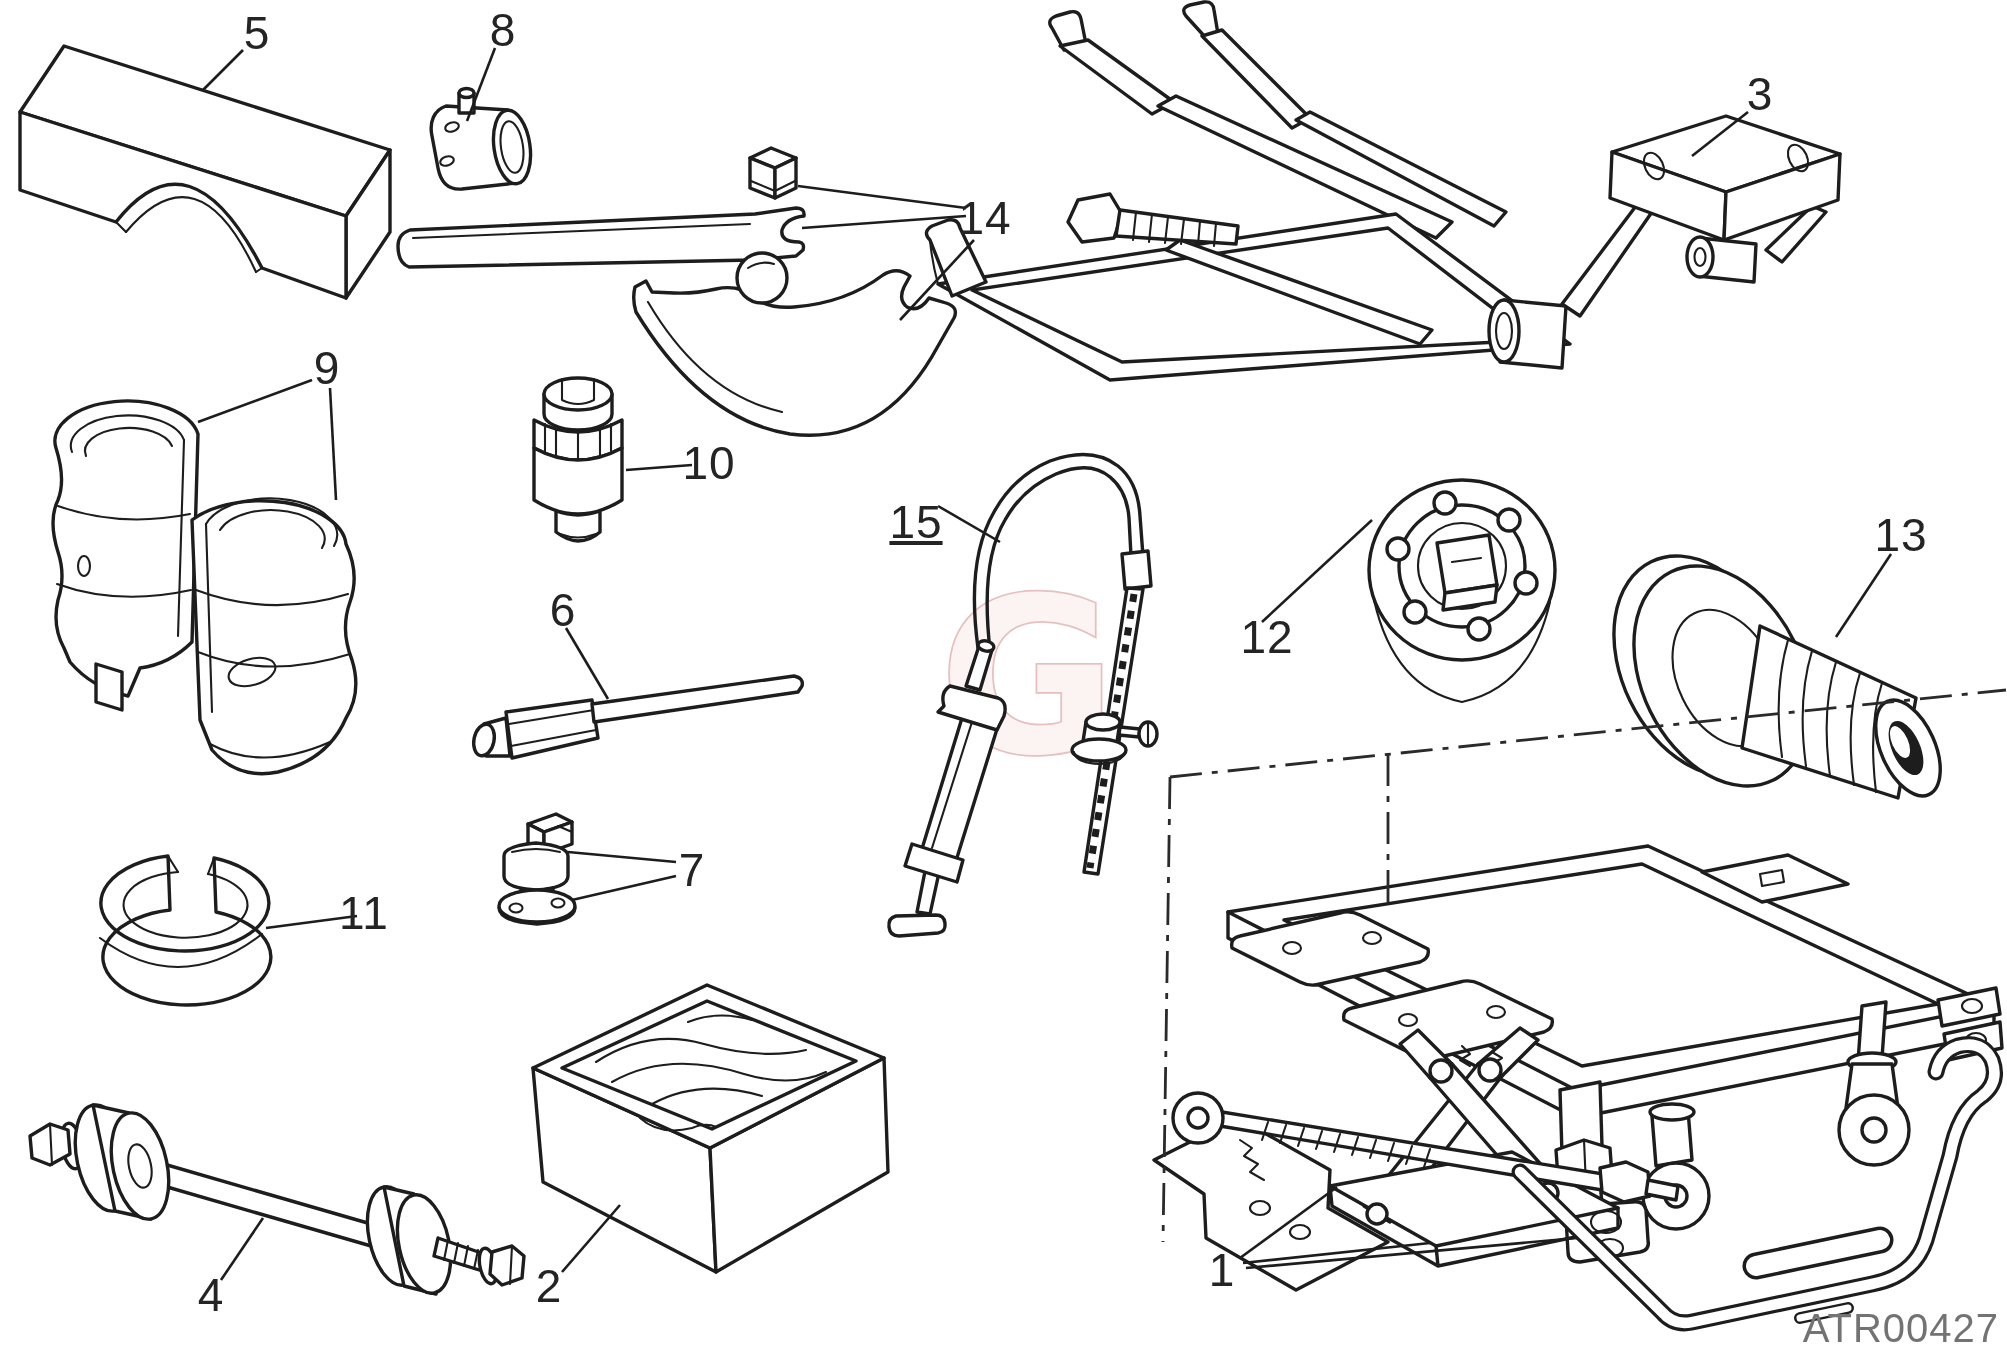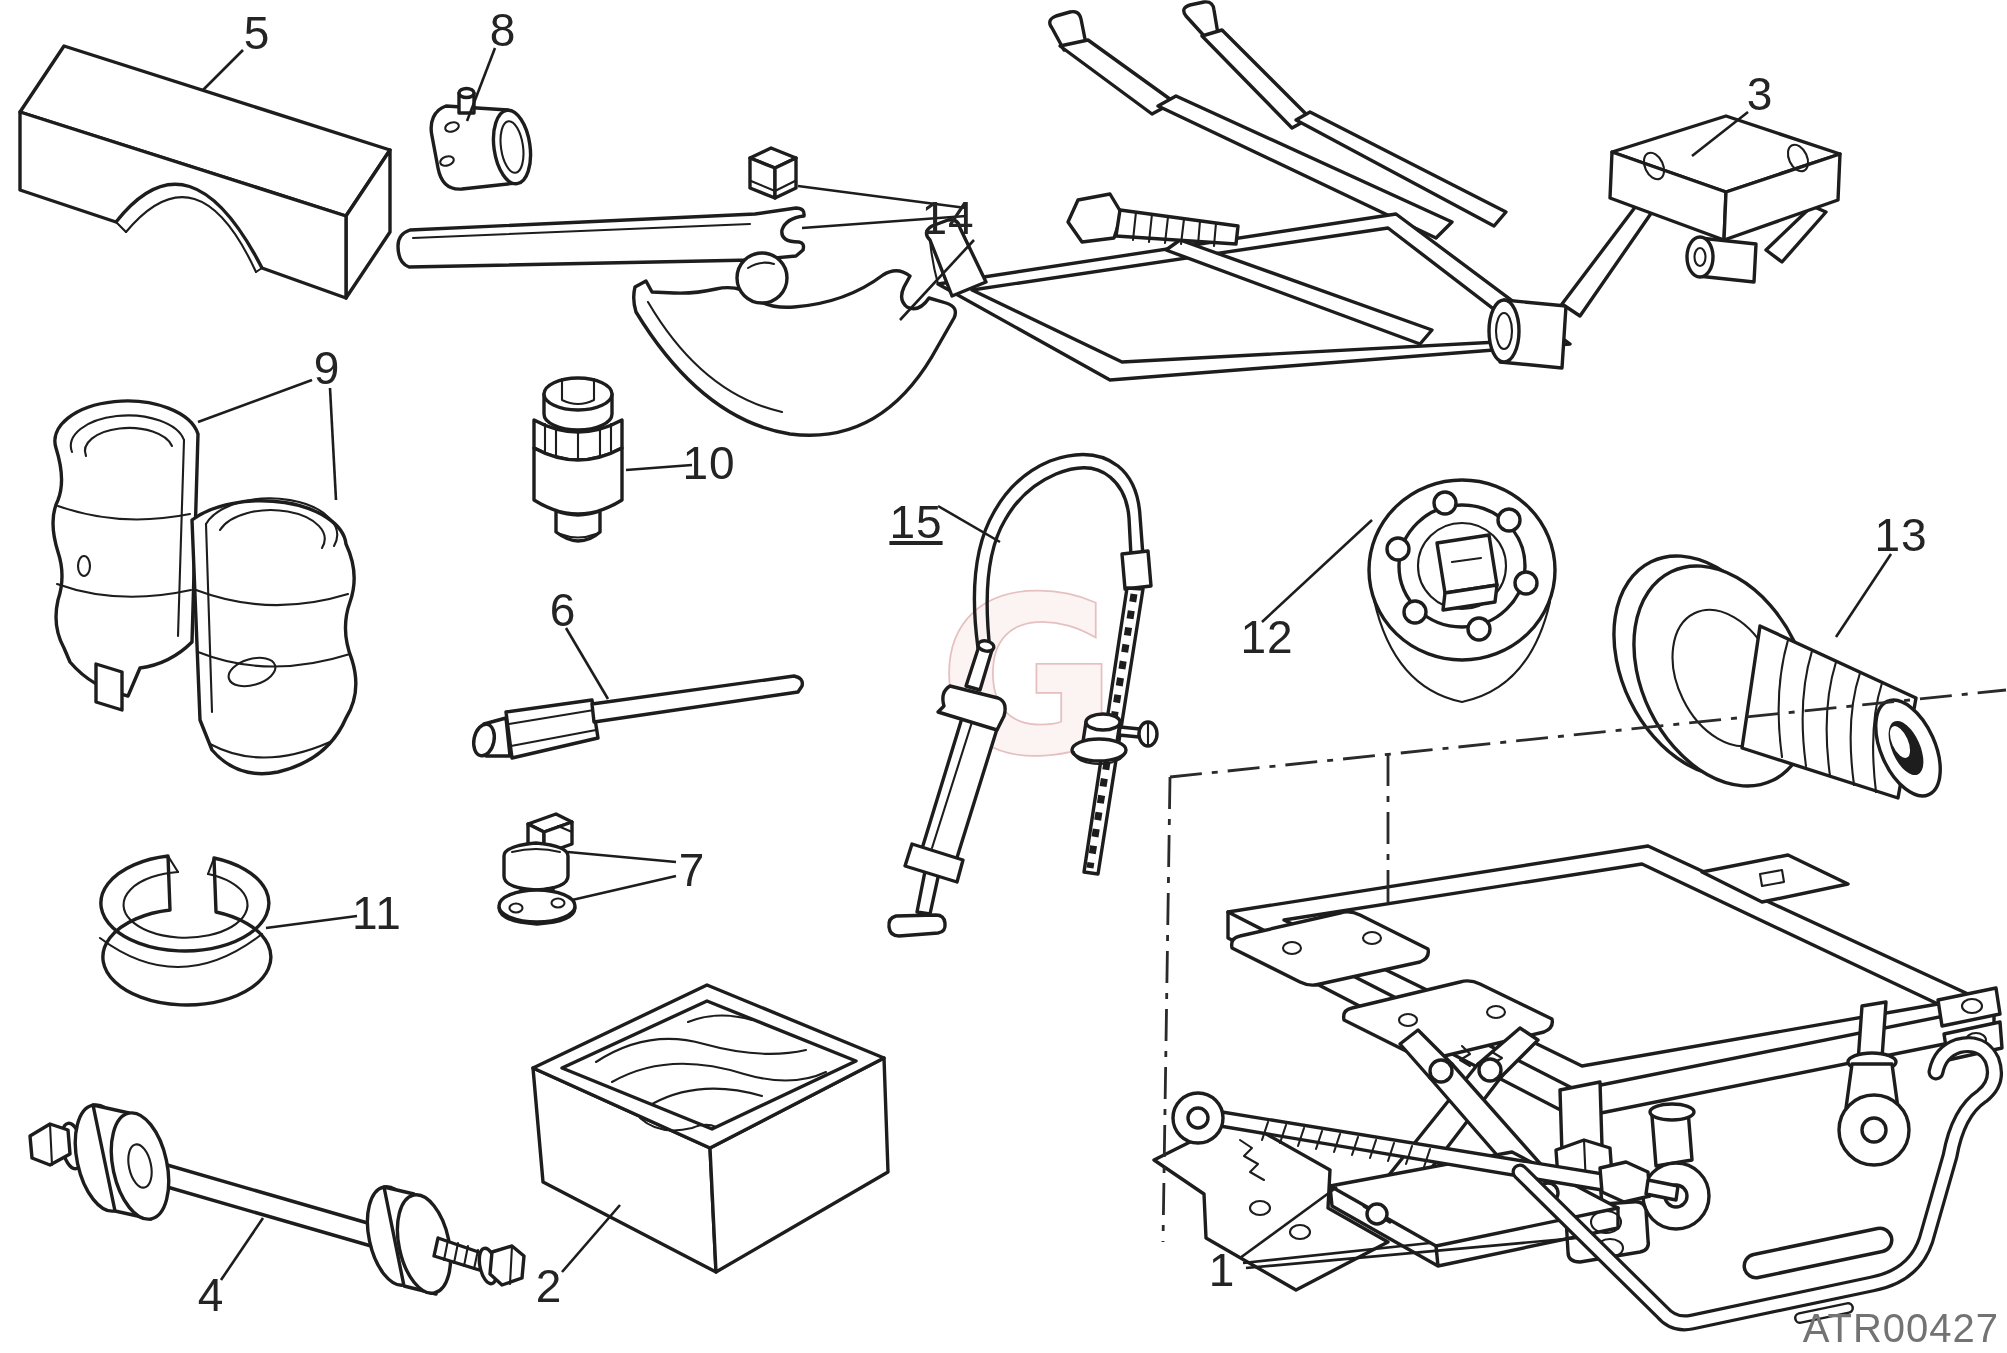--- a/index.html
+++ b/index.html
@@ -322,22 +322,22 @@
       <div class="callout" style="left: 1222px; top: 1270px;">1</div>
       <div class="callout" style="left: 549px; top: 1286px;">2</div>
       <div class="callout" style="left: 1760px; top: 94px;">3</div>
       <div class="callout" style="left: 211px; top: 1295px;">4</div>
       <div class="callout" style="left: 257px; top: 33px;">5</div>
       <div class="callout" style="left: 563px; top: 610px;">6</div>
       <div class="callout" style="left: 692px; top: 870px;">7</div>
       <div class="callout" style="left: 503px; top: 30px;">8</div>
       <div class="callout" style="left: 327px; top: 368px;">9</div>
       <div class="callout" style="left: 709px; top: 463px;">10</div>
-      <div class="callout" style="left: 377px; top: 913px; text-align: right;">11</div>
+      <div class="callout" style="left: 364px; top: 913px; text-align: right;">11</div>
       <div class="callout" style="left: 1267px; top: 637px;">12</div>
       <div class="callout" style="left: 1901px; top: 535px;">13</div>
-      <div class="callout" style="left: 948px; top: 218px;">14</div>
+      <div class="callout" style="left: 985px; top: 218px;">14</div>
       <div class="callout" style="left: 916px; top: 522px; text-decoration: underline;">15</div>
     </div>
 
 <div class="part-code">ATR00427</div>
 
 </div>
 
 </body></html>

